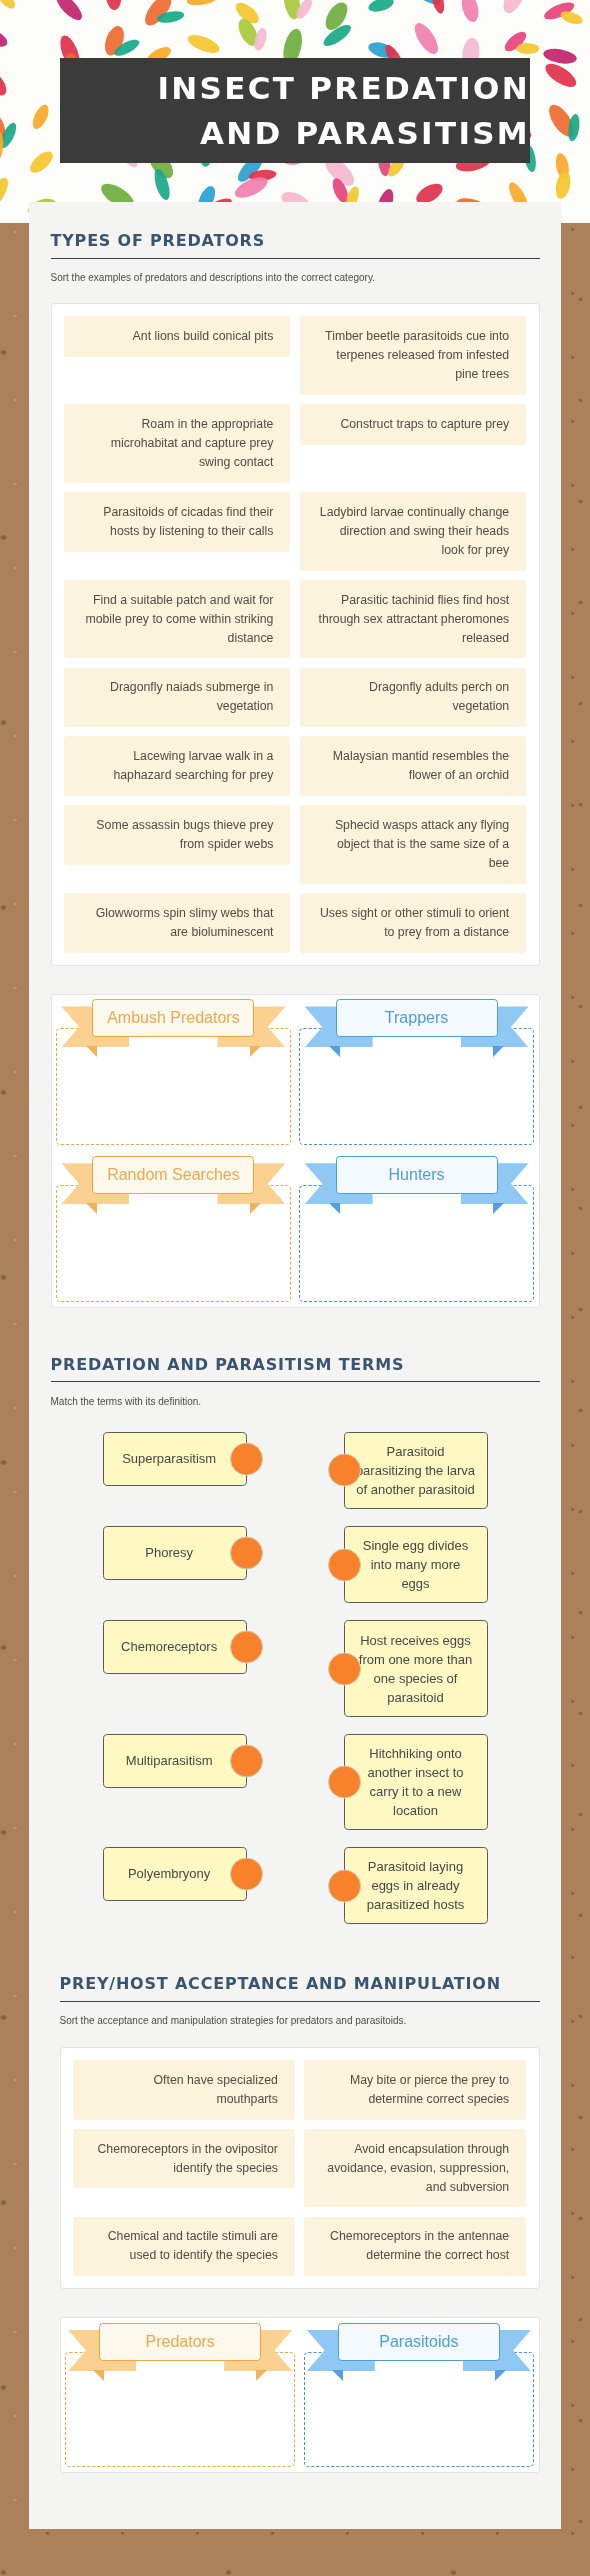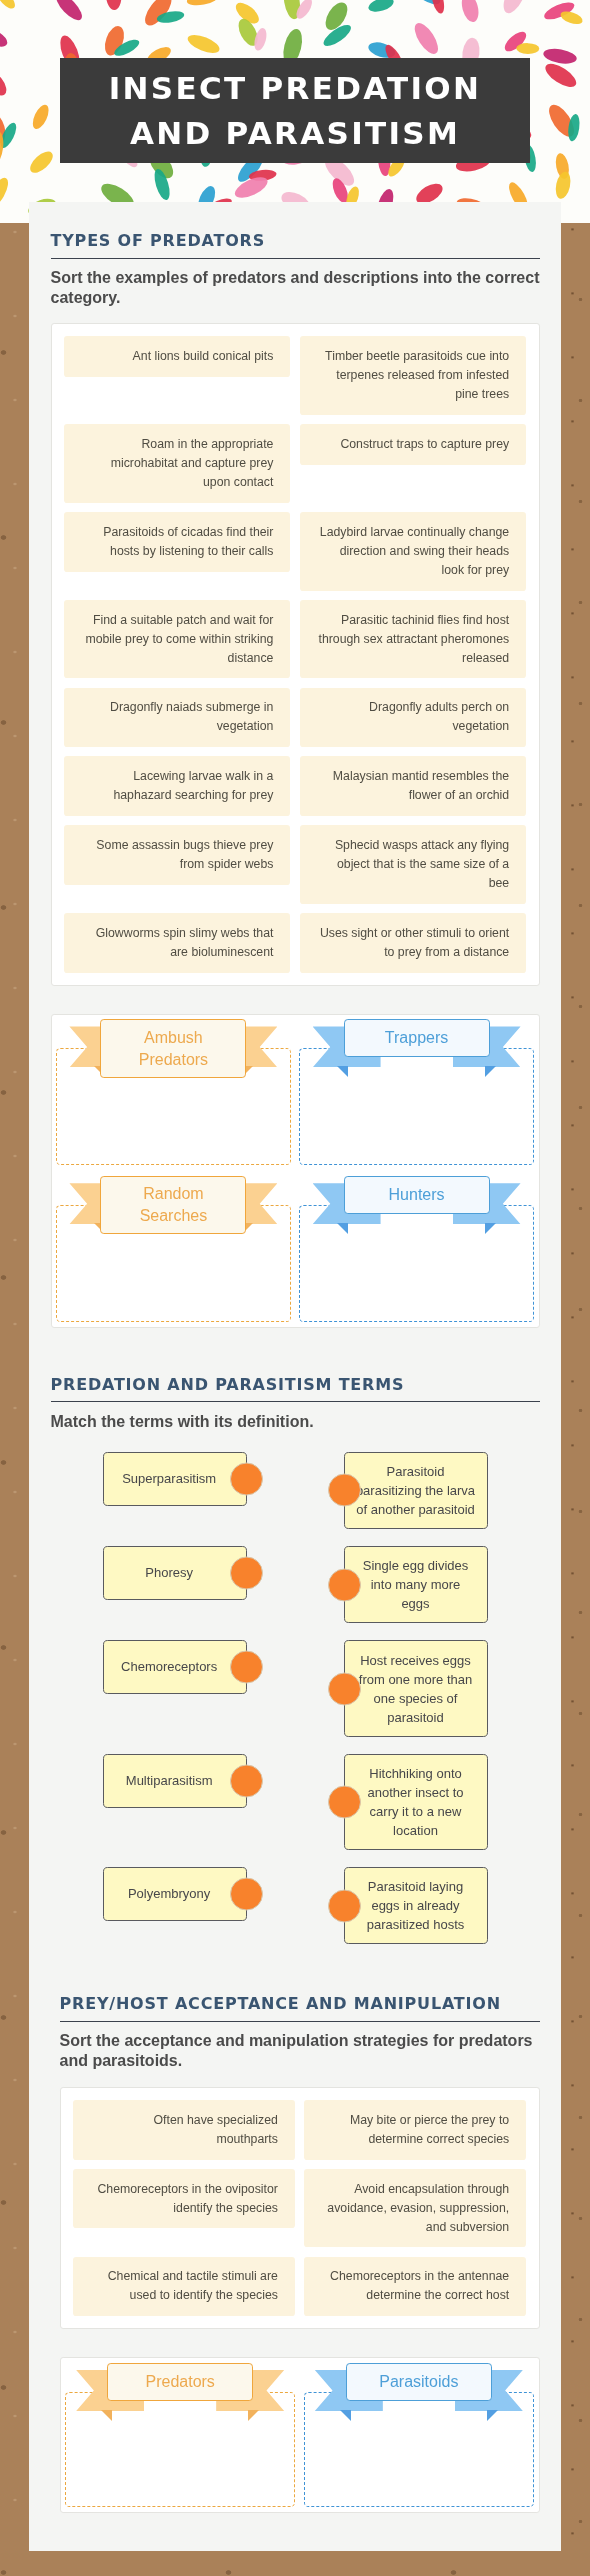--- a/index.html
+++ b/index.html
@@ -9,45 +9,45 @@
       radial-gradient(rgba(61,36,14,0.50) 1px, transparent 1.5px),
       radial-gradient(rgba(61,36,14,0.32) 1.5px, transparent 2.1px),
       radial-gradient(rgba(246,226,196,0.22) 1.3px, transparent 1.9px),
       radial-gradient(rgba(50,28,10,0.30) 2.3px, transparent 3.2px);
     background-size:75px 64px,121px 101px,98px 84px,225px 185px;
     background-position:10px 5.4px,36px 47px,64px 22px,116px 75px;}
   
   .header-band{position:relative;height:223px;background:#fdfdfa;overflow:hidden;}
   #leaf-svg{position:absolute;left:0;top:0;}
   .title-box{position:absolute;left:60px;top:58px;width:470px;height:105px;background:#3b3b3b;
-    display:flex;flex-direction:column;justify-content:center;align-items:center;z-index:3;}
+    display:flex;flex-direction:column;justify-content:center;align-items:flex-end;z-index:3;}
   .title-line{color:#ffffff;font-family:"DejaVu Sans",sans-serif;font-weight:800;font-size:31px;
     line-height:45px;letter-spacing:2.3px;text-transform:uppercase;white-space:nowrap;}
   
   .page{position:relative;z-index:2;margin:-21px 29px 0;background:#f4f5f3;
     padding:28px 21.5px 38px;box-sizing:border-box;min-height:2327px;}
   .sec-h{margin:0 0 6.1px;color:#3a5571;font-family:"DejaVu Sans",sans-serif;font-weight:800;
     font-size:16px;line-height:21.5px;letter-spacing:0.8px;text-transform:uppercase;}
   .sec-hr{border:0;border-top:1.5px solid #3b424d;margin:0 0 9.2px;}
-  .instruction{margin:0 0 15.4px;color:#4b4b4b;font-size:16px;line-height:20px;font-weight:bold;}
+  .instruction{margin:0 0 15.4px;color:#4b4b4b;font-size:10px;line-height:20px;}
   .sec2{margin-top:46px;}
   .sec3{margin-top:49px;margin-left:9px;}
   .card-panel{background:#ffffff;border:0.8px solid #e4e4e0;border-radius:3.1px;padding:12.3px;}
   .sort-grid{display:grid;grid-template-columns:1fr 1fr;gap:9.2px;align-items:start;}
   .sort-card{background:#fcf3dd;border-radius:3.1px;padding:10.8px 17px;text-align:right;
     color:#504d43;font-size:12.3px;line-height:19px;cursor:grab;}
   
   .cat-panel{background:#ffffff;border:0.8px solid #e4e4e0;border-radius:3.1px;padding:4.6px;margin-top:28px;}
   .cat-grid{display:grid;grid-template-columns:1fr 1fr;column-gap:8.5px;row-gap:10.8px;}
   .cat-cell{position:relative;padding-top:29px;}
   .drop-zone{border:1.5px dashed;border-radius:4.6px;background:#fff;height:117px;box-sizing:border-box;}
   .drop-zone.short{height:115px;}
   .cat-cell.orange .drop-zone{border-color:#eca83f;}
   .cat-cell.blue .drop-zone{border-color:#3f93d6;}
-  .banner{position:absolute;top:0;left:50%;transform:translateX(-50%);width:146px;z-index:2;}
+  .banner{position:absolute;top:0;left:50%;transform:translateX(-50%);width:162px;z-index:2;}
   .tail{position:absolute;top:7px;width:68px;height:41px;z-index:1;}
   .tail.tl{left:-31px;clip-path:polygon(0 0,100% 0,100% 100%,0 100%,26% 50%);}
   .tail.tr{right:-31px;clip-path:polygon(0 0,100% 0,74% 50%,100% 100%,0 100%);}
   .fold{position:absolute;top:47px;width:0;height:0;z-index:1;}
   .fold.fl{left:-6.1px;border-top:11.5px solid;border-left:11.5px solid transparent;}
   .fold.fr{right:-6.1px;border-top:11.5px solid;border-right:11.5px solid transparent;}
   .orange .tail{background:#fbd191;}
   .orange .fold{border-top-color:#f2b25c;}
   .blue .tail{background:#8fc8f3;}
   .blue .fold{border-top-color:#539fe2;}
@@ -191,21 +191,21 @@
   <div class="page">
 
     <section class="sec1">
       <h2 class="sec-h">Types of Predators</h2>
       <hr class="sec-hr">
       <p class="instruction">Sort the examples of predators and descriptions into the correct category.</p>
       <div class="card-panel">
         <div class="sort-grid" id="predator-cards">
             <div class="sort-card">Ant lions build conical pits</div>
             <div class="sort-card">Timber beetle parasitoids cue into terpenes released from infested pine trees</div>
-            <div class="sort-card">Roam in the appropriate microhabitat and capture prey upon contact</div>
+            <div class="sort-card">Roam in the appropriate microhabitat and capture prey swing contact</div>
             <div class="sort-card">Construct traps to capture prey</div>
             <div class="sort-card">Parasitoids of cicadas find their hosts by listening to their calls</div>
             <div class="sort-card">Ladybird larvae continually change direction and swing their heads look for prey</div>
             <div class="sort-card">Find a suitable patch and wait for mobile prey to come within striking distance</div>
             <div class="sort-card">Parasitic tachinid flies find host through sex attractant pheromones released</div>
             <div class="sort-card">Dragonfly naiads submerge in vegetation</div>
             <div class="sort-card">Dragonfly adults perch on vegetation</div>
             <div class="sort-card">Lacewing larvae walk in a haphazard searching for prey</div>
             <div class="sort-card">Malaysian mantid resembles the flower of an orchid</div>
             <div class="sort-card">Some assassin bugs thieve prey from spider webs</div>

